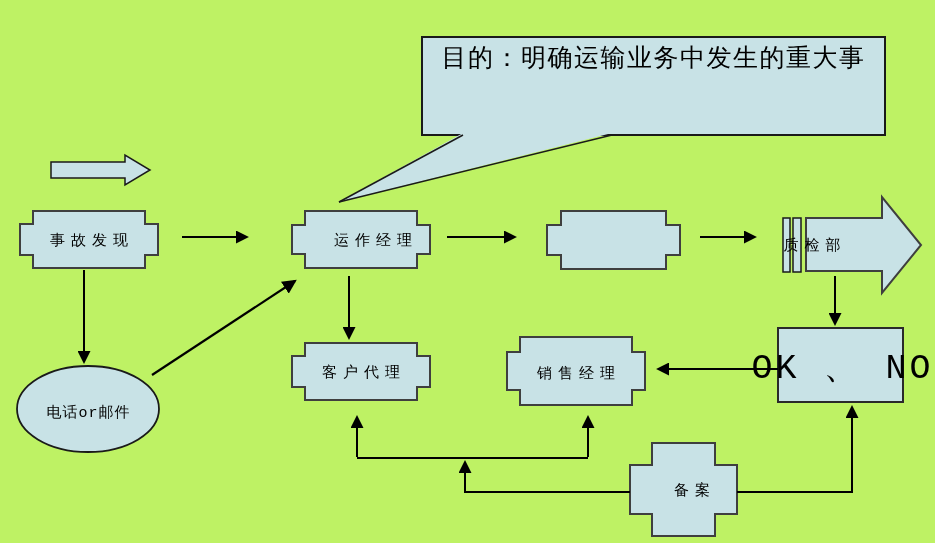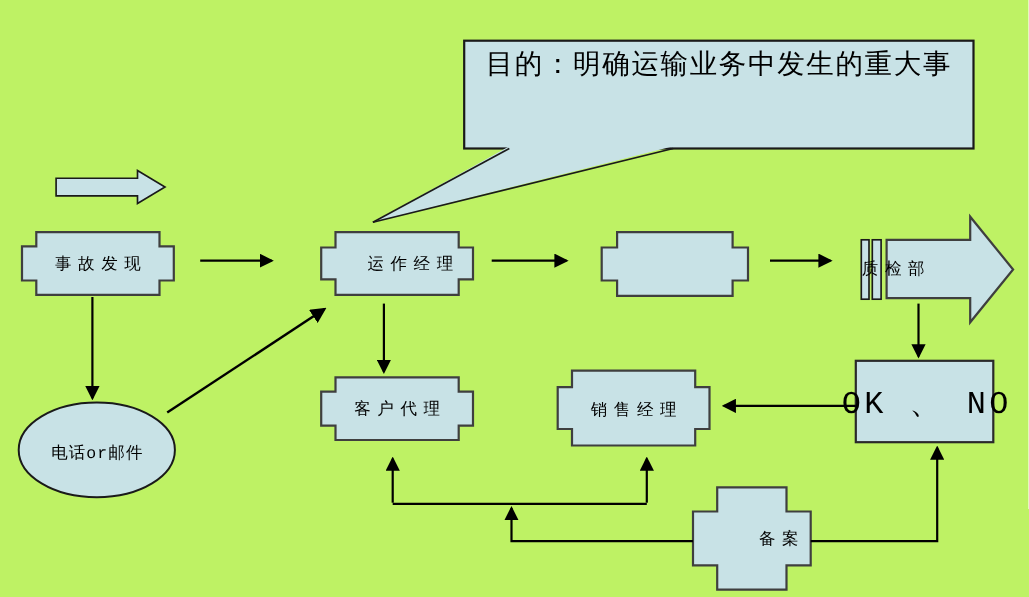--- a/index.html
+++ b/index.html
@@ -17,21 +17,21 @@
     transform: translate(-50%, -50%);
     white-space: nowrap;
     color: #000000;
     font-size: 15px;
     letter-spacing: 6px;
     text-indent: 6px;
     text-align: center;
     pointer-events: none;
   }
   .lbl.small-sp { letter-spacing: 1px; text-indent: 1px; }
-  .lbl.okno { font-size: 29px; letter-spacing: 3px; text-indent: 3px; }
+  .lbl.okno { font-size: 35px; letter-spacing: 3px; text-indent: 3px; }
   #callout-text {
     position: absolute;
     left: 432px;
     top: 44px;
     width: 443px;
     text-align: center;
     font-size: 25px;
     line-height: 31px;
     letter-spacing: 1.5px;
     color: #000000;
@@ -97,15 +97,15 @@
     <div>目的：明确运输业务中发生的重大事</div>
   </div>
 
   <div class="lbl" style="left:89px;  top:240px;">事故发现</div>
   <div class="lbl" style="left:373px; top:240px;">运作经理</div>
   <div class="lbl" style="left:812px; top:245px;">质检部</div>
   <div class="lbl" style="left:361px; top:372px;">客户代理</div>
   <div class="lbl small-sp" style="left:88px; top:412px;">电话or邮件</div>
   <div class="lbl" style="left:576px; top:373px;">销售经理</div>
   <div class="lbl okno" style="left:841px; top:366px;">OK 、 NO</div>
-  <div class="lbl" style="left:708px; top:490px;">备案</div>
+  <div class="lbl" style="left:692px; top:490px;">备案</div>
 
 </div>
 
 </body></html>

